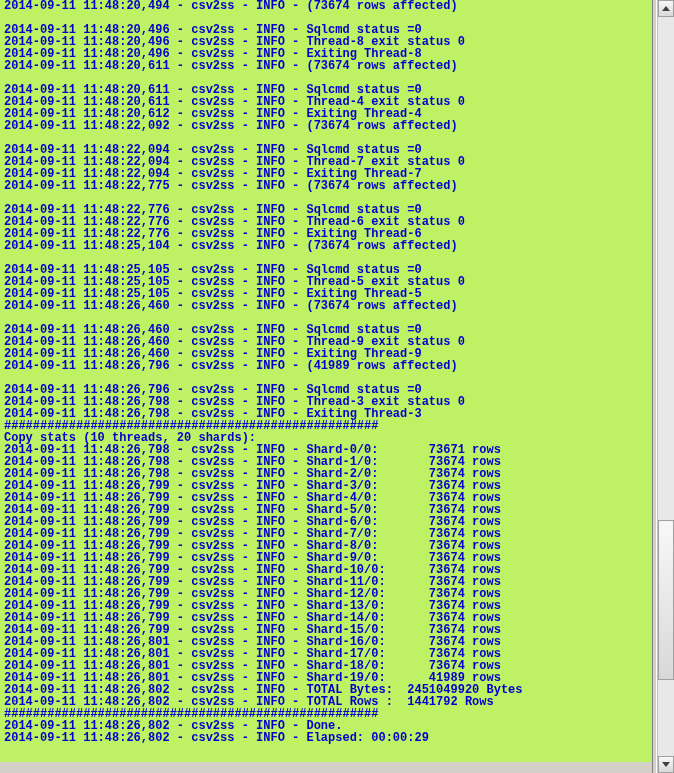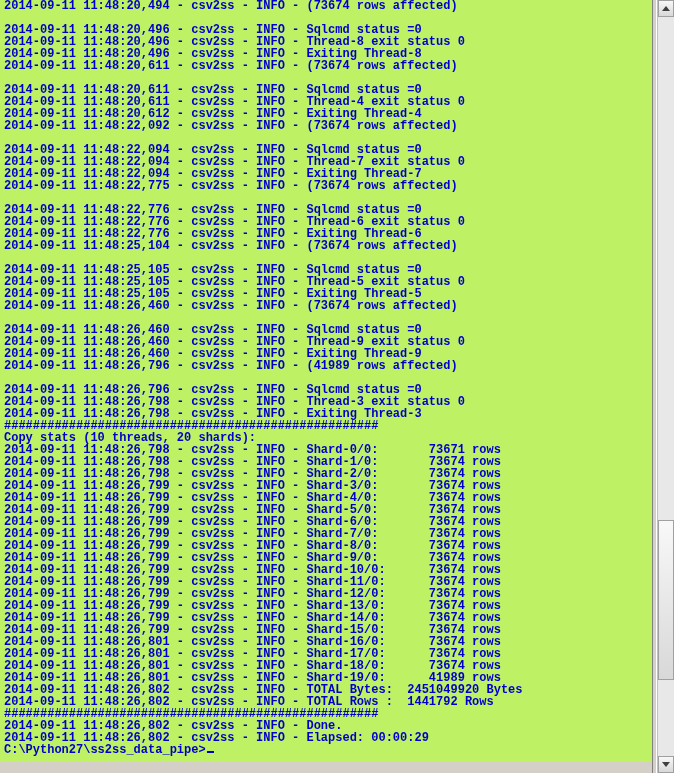--- a/index.html
+++ b/index.html
@@ -159,21 +159,20 @@
 2014-09-11 11:48:26,801 - csv2ss - INFO - Shard-16/0:      73674 rows
 2014-09-11 11:48:26,801 - csv2ss - INFO - Shard-17/0:      73674 rows
 2014-09-11 11:48:26,801 - csv2ss - INFO - Shard-18/0:      73674 rows
 2014-09-11 11:48:26,801 - csv2ss - INFO - Shard-19/0:      41989 rows
 2014-09-11 11:48:26,802 - csv2ss - INFO - TOTAL Bytes:  2451049920 Bytes
 2014-09-11 11:48:26,802 - csv2ss - INFO - TOTAL Rows :  1441792 Rows
 ####################################################
 2014-09-11 11:48:26,802 - csv2ss - INFO - Done.
 2014-09-11 11:48:26,802 - csv2ss - INFO - Elapsed: 00:00:29
 </pre>
-    <pre><span>C:\Python27\ss2ss_data_pipe&gt;</span><span class="cursor"></span></pre>
   </div>
 
   <div class="frame-right"></div>
 
   <div class="scrollbar">
     <div class="sb-btn top">
       <div class="arrow up"></div>
     </div>
     <div class="sb-thumb"></div>
     <div class="sb-btn bot">

